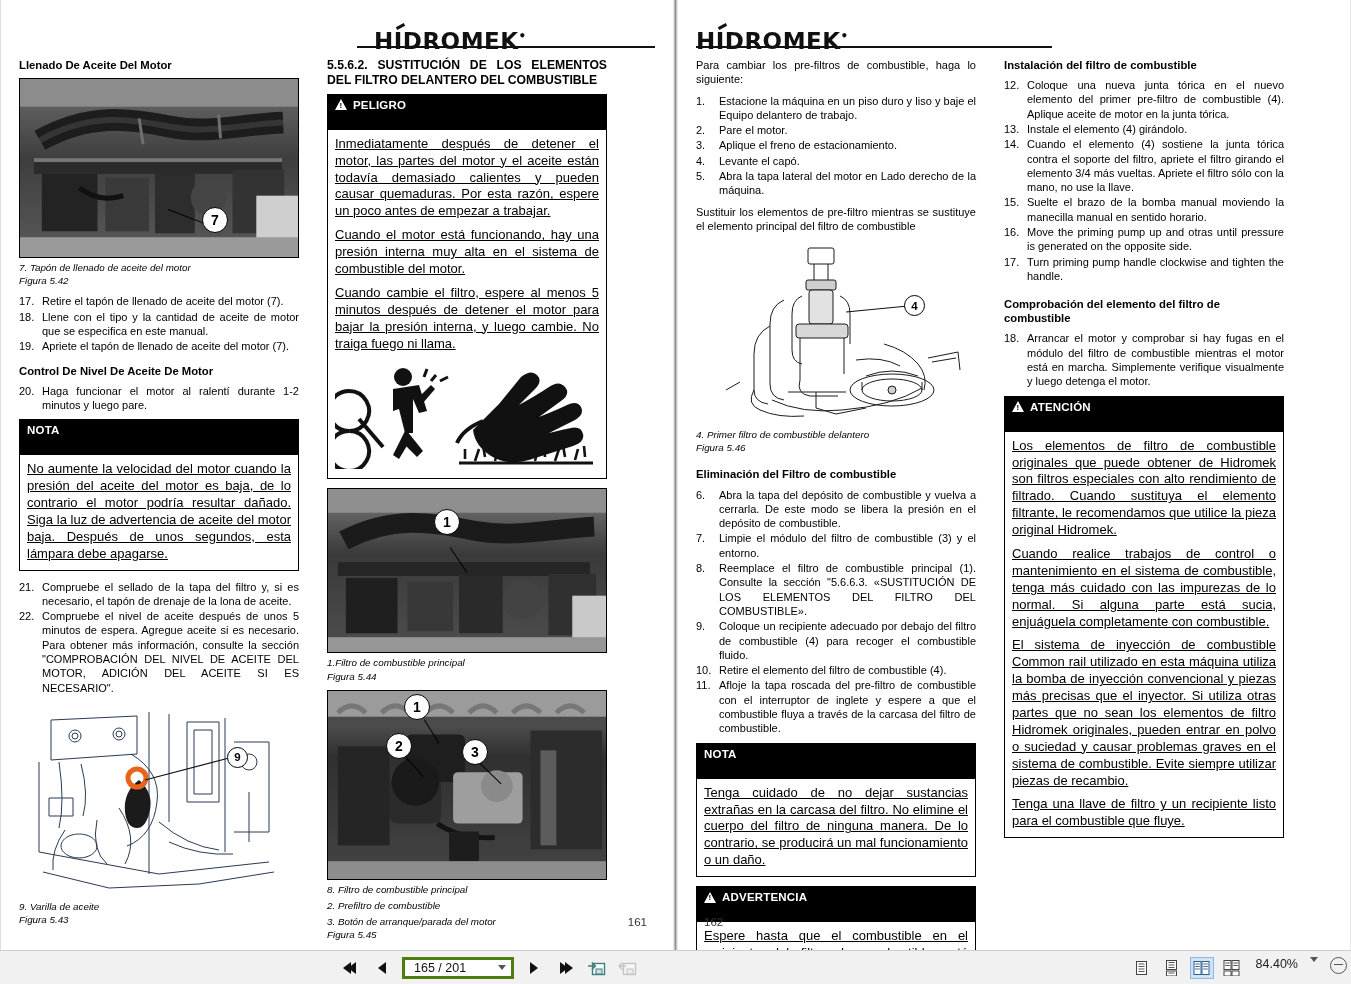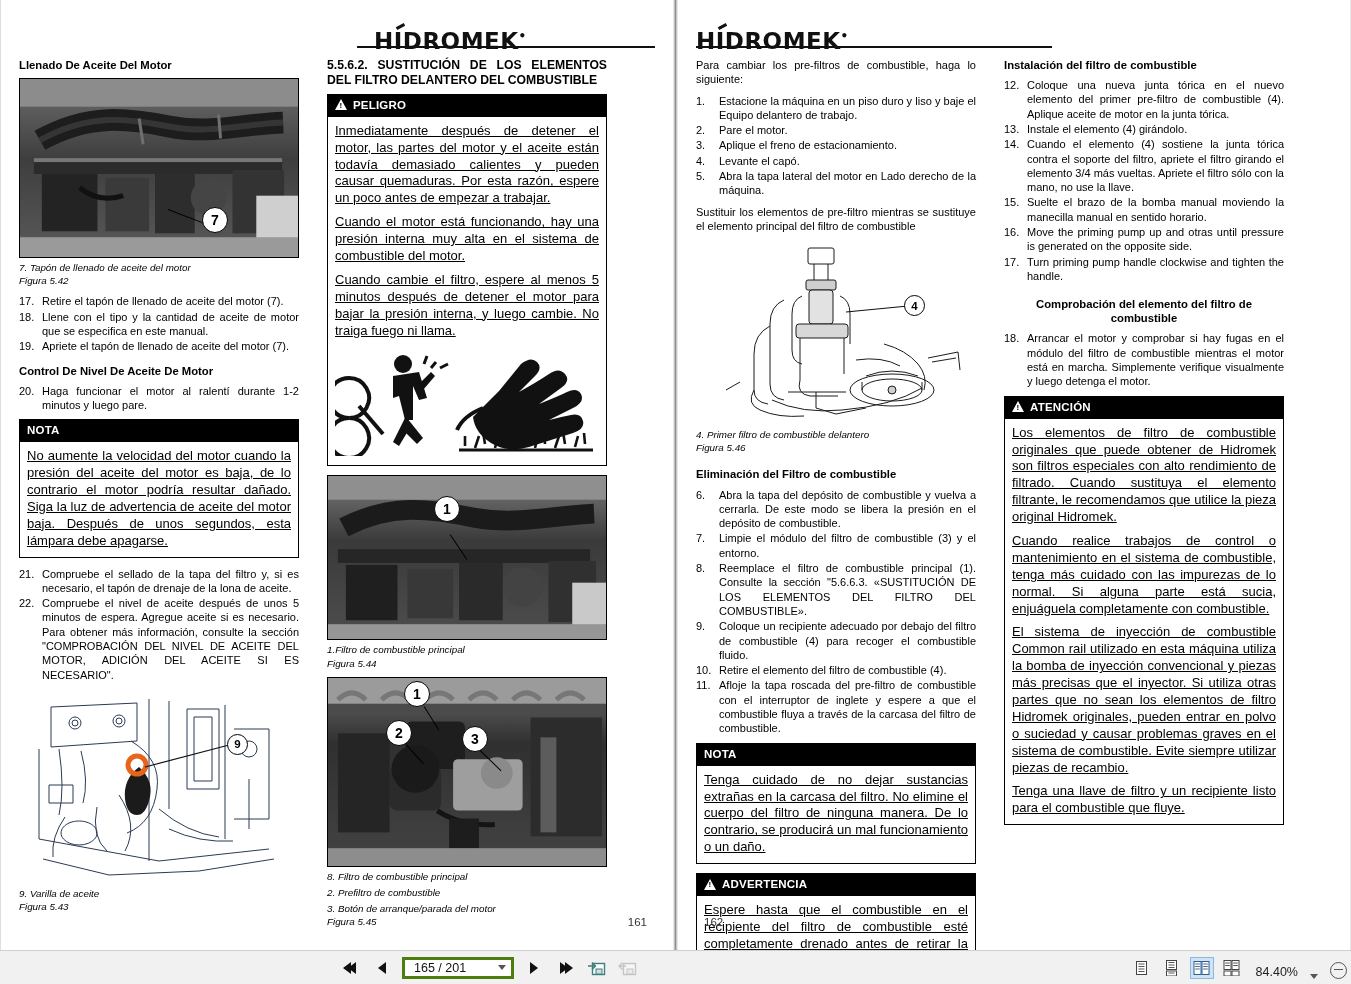--- a/index.html
+++ b/index.html
@@ -116,21 +116,21 @@
     text-align: justify;
   }
   ol.num li .n { min-width: 16px; flex: 0 0 16px; }
   ol.num li .t { flex: 1; text-align: justify; }
 
   
   .notice { margin: 6px 0 9px 0; border: 1.5px solid #000; }
   .notice .bar {
     background: #000; color: #fff;
     font-size: 11.5px; font-weight: bold;
-    padding: 4px 7px 6px 7px;
+    padding: 4px 7px 19px 7px;
     display: flex; align-items: center; gap: 6px;
     letter-spacing: .2px;
   }
   .notice .body-box { padding: 6px 7px 7px 7px; background:#fff; }
   .notice .body-box p {
     font-size: 13px; line-height: 1.3; margin: 0 0 7px 0;
     text-align: justify; color:#000;text-decoration:underline;
   }
   .notice .body-box p:last-child { margin-bottom: 0; }
   .tri {
@@ -189,21 +189,21 @@
     background: #f1f1f1;
     border-top: 1px solid #cfcfcf;
     display: flex; align-items: center;
   }
   #toolbar .center {
     position: absolute; left: 340px;
     display: flex; align-items: center; gap: 9px;
   }
   #toolbar .right {
     position: absolute; right: 4px;
-    display: flex; align-items: flex-end; gap: 12px;
+    display: flex; align-items: flex-start; gap: 12px;
   }
   .tb-btn {
     width: 22px; height: 22px;
     display:flex; align-items:center; justify-content:center;
     color:#222; background:transparent; border:none;
     cursor: pointer;
   }
   .tb-btn svg { display:block; }
   .pagebox {
     width: 112px; height: 22px;
@@ -630,21 +630,21 @@
           <li>
               <span class="n">16.</span>
               <span class="t">Move the priming pump up and otras until pressure is generated on the opposite side.</span>
             </li>
           <li>
               <span class="n">17.</span>
               <span class="t">Turn priming pump handle clockwise and tighten the handle.</span>
             </li>
         </ol>
 
-        <div class="h-bold" style="margin-top:14px;text-align:center;">Comprobación del elemento del filtro de combustible</div>
+        <div class="h-bold" style="margin-top:14px;">Comprobación del elemento del filtro de combustible</div>
 
         <ol class="num">
           <li>
               <span class="n">18.</span>
               <span class="t">Arrancar el motor y comprobar si hay fugas en el módulo del filtro de combustible mientras el motor está en marcha. Simplemente verifique visualmente y luego detenga el motor.</span>
             </li>
         </ol>
 
         <div class="notice">
           <div class="bar">

